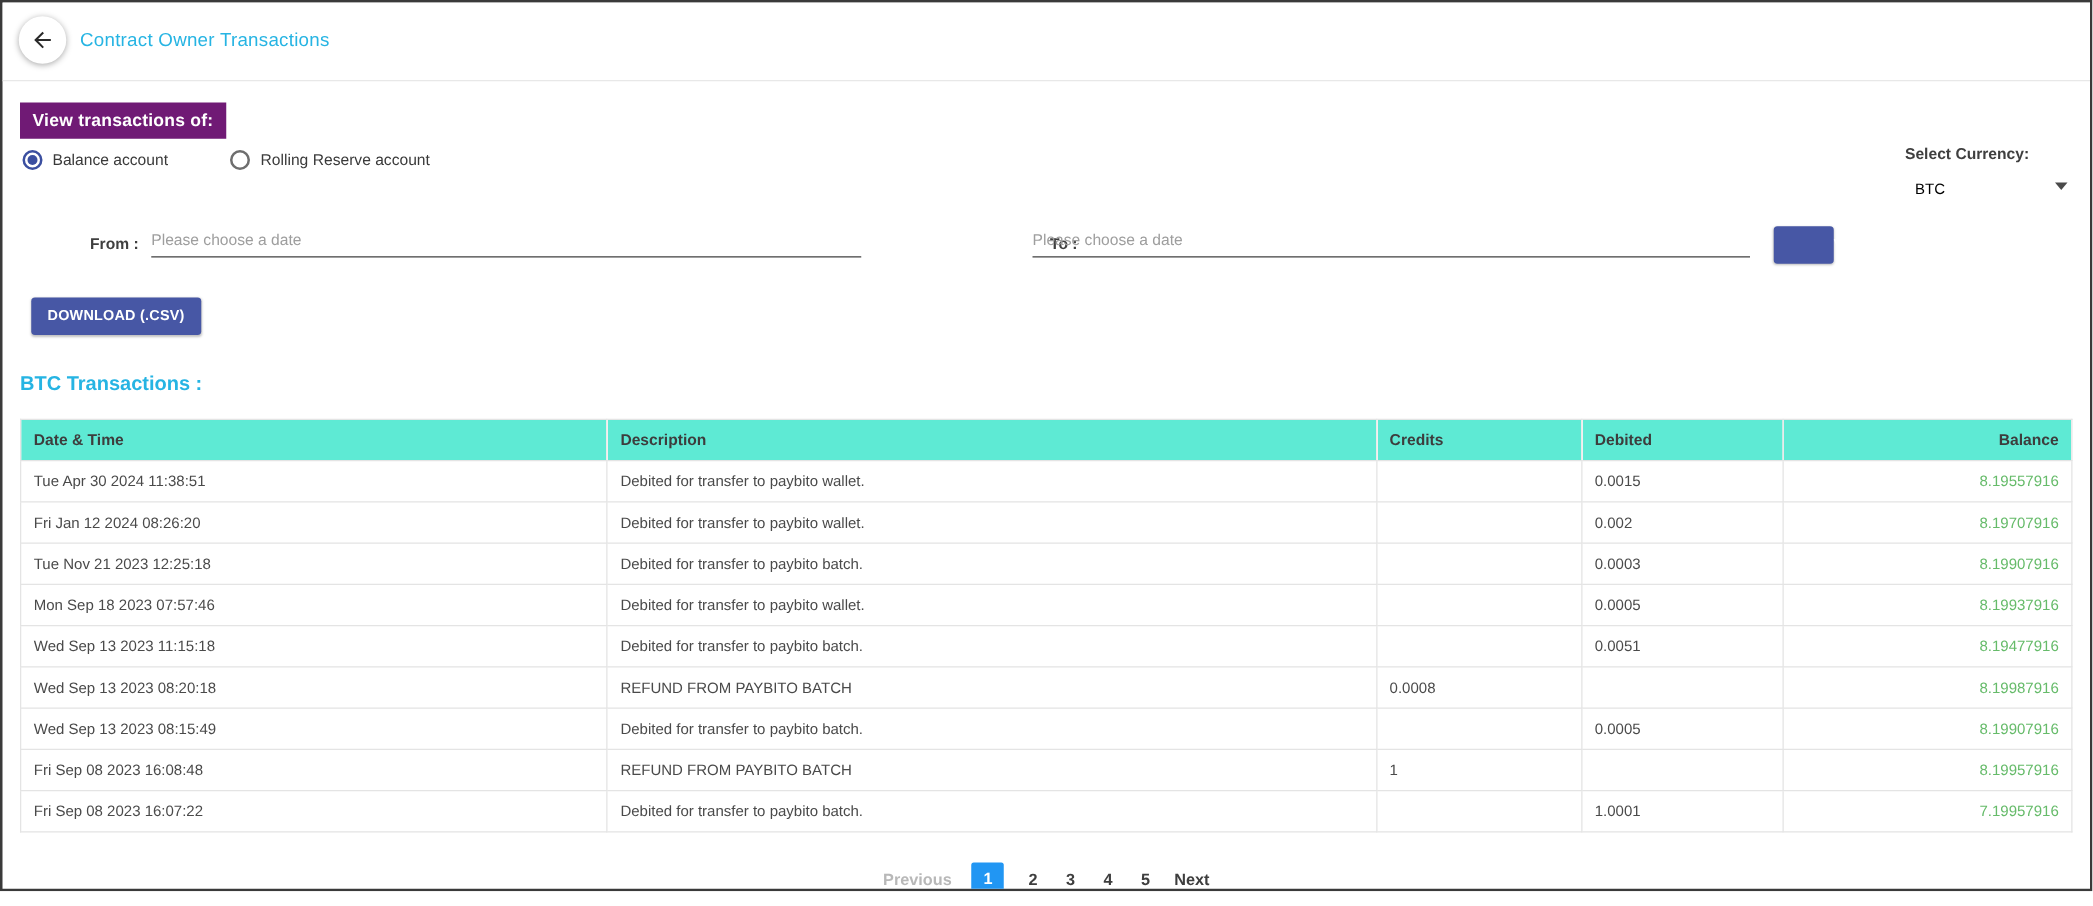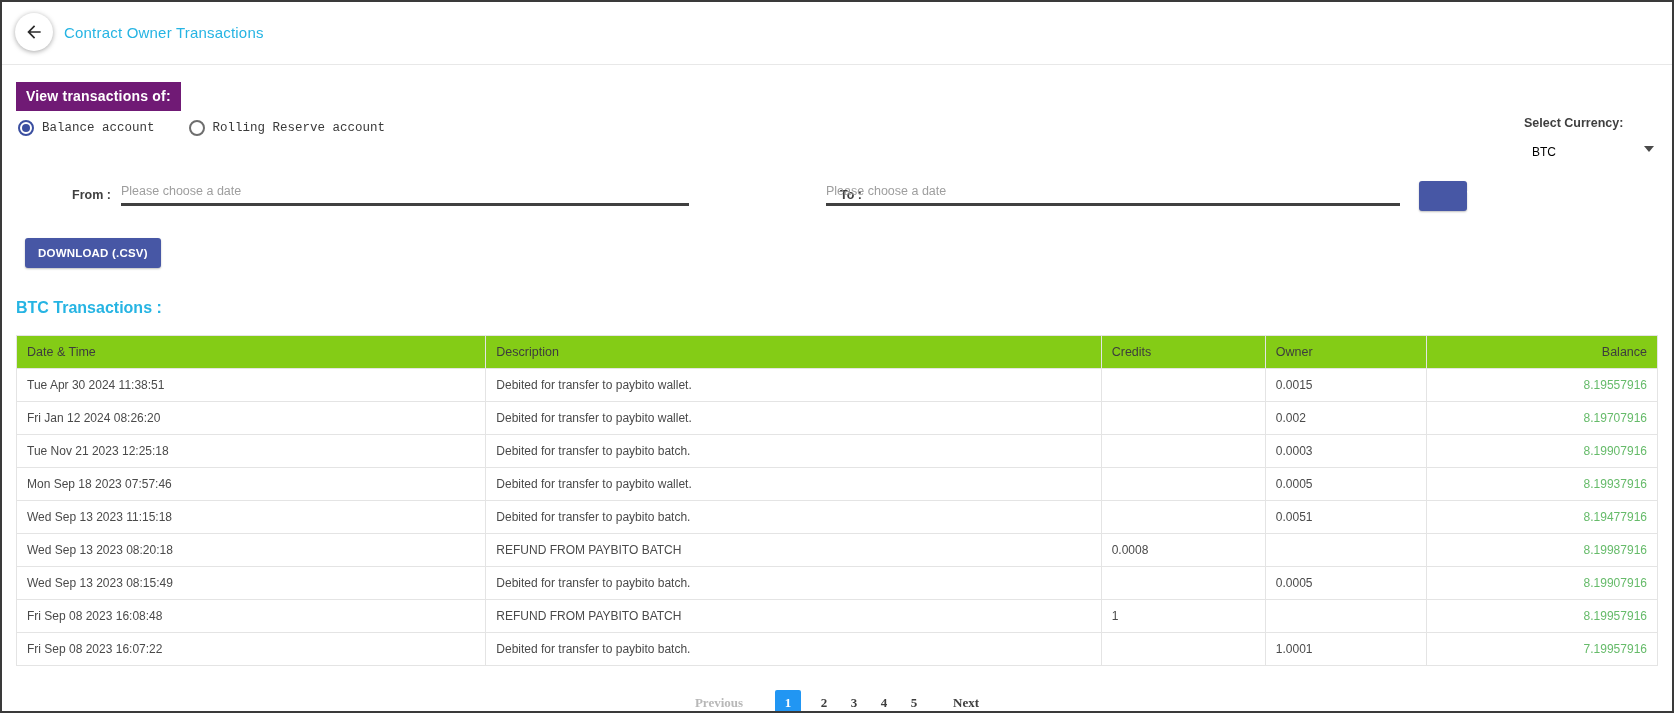--- a/index.html
+++ b/index.html
@@ -17,67 +17,67 @@
     cursor:pointer;
   }
   .back-btn svg { width:20px; height:20px; fill:#2b2b2b; }
   .page-title { position:absolute; left:62px; top:22px; font-size:15px; color:#26b4e3; letter-spacing:.2px; }
 
   
   .vt-badge {
     position:absolute; left:14px; top:80px; background:#701a75; color:#fff;
     font-weight:bold; font-size:14px; padding:6px 10px 7px; letter-spacing:.2px;
   }
-  .radio-row { position:absolute; left:16px; top:118px; display:flex; gap:34px;font-family:Liberation Mono, monospace; }
+  .radio-row { position:absolute; left:16px; top:118px; display:flex; gap:50px; }
   .radio { display:flex; align-items:center; gap:8px; font-size:12.5px; color:#3a3a3a; cursor:pointer; }
   .radio-circle { width:16px; height:16px; border:2px solid #6e6e6e; border-radius:50%; position:relative; flex:0 0 auto; }
   .radio.selected .radio-circle { border-color:#3b4fa0; }
   .radio.selected .radio-circle::after {
     content:""; position:absolute; left:2px; top:2px; width:8px; height:8px; border-radius:50%; background:#3b4fa0;
   }
 
   .currency { position:absolute; right:16px; top:114px; width:132px; }
   .currency-label { font-size:12.5px; font-weight:bold; color:#3f3f3f; display:block; }
   .currency-select { position:relative; margin-top:12px; padding-left:8px; cursor:pointer; }
   .currency-value { font-size:12px; color:#000000; }
   .caret { position:absolute; right:2px; top:4px; width:0; height:0;
     border-left:5px solid transparent; border-right:5px solid transparent; border-top:6px solid #4a4a4a; }
 
   .field-label { position:absolute; font-size:12.5px; font-weight:bold; color:#3f3f3f; }
   .from-label { left:70px; top:186px; }
   .to-label   { left:790px; top:186px;margin-left:48px; }
   .date-input {
-    position:absolute; top:176px; height:28px; border:none; border-bottom:3px solid #404040;
+    position:absolute; top:176px; height:28px; border:none; border-bottom:1px solid #404040;
     font-family:"Liberation Sans", sans-serif; font-size:12.5px; color:#444; background:transparent; outline:none;
   }
   .date-input::placeholder { color:#9e9e9e; }
   .from-input { left:119px; width:568px; }
   .to-input   { left:824px; width:574px; }
 
   .btn {
     background:#4757a5; color:#fff; border:none; border-radius:3px; cursor:pointer;
     font-family:"Liberation Sans", sans-serif; box-shadow:0 1px 2px rgba(0,0,0,0.25);padding-left:48px;
   }
   .view-btn { position:absolute; left:1417px; top:179px; width:46px; height:30px; font-size:12.5px; }
   .download-btn { position:absolute; left:23px; top:236px; padding:9px 13px; font-size:11.5px; font-weight:bold; letter-spacing:.2px; }
 
   .section-title { position:absolute; left:14px; top:297px; font-size:16px; font-weight:bold; color:#26b4e3; }
 
   
   .table-wrap { position:absolute; left:14px; right:14px; top:333px; }
   table { width:100%; border-collapse:collapse; font-size:12px; color:#4a4a4a; table-layout:fixed; }
   th, td { border:1px solid #e4e4e4; padding:9px 10px; text-align:left; overflow:hidden; white-space:nowrap; }
-  th { color:#3d3d3d; font-weight:normal; font-size:12.5px; background:#84cc16; }
+  th { color:#3d3d3d; font-weight:bold; font-size:12.5px; background:#5eead4; }
   .col-date { width:28.6%; } .col-desc { width:37.5%; } .col-credit { width:10%; } .col-debit { width:9.8%; } .col-bal { width:14.1%; }
   th.right, td.right { text-align:right; }
   td.balance { color:#66bb6a;padding-left:10px; }
 
   
-  .pagination { position:absolute; left:0; right:0; top:688px; display:flex; justify-content:center; align-items:center; gap:32px;
-    font-size:13px; font-weight:bold; color:#3e3e3e;font-family:Liberation Serif, serif; }
+  .pagination { position:absolute; left:0; right:0; top:688px; display:flex; justify-content:center; align-items:center; gap:16px;
+    font-size:13px; font-weight:bold; color:#3e3e3e; }
   .pg-prev { color:#b8b8b8; cursor:default; }
   .pg-next { cursor:pointer; }
   .page { min-width:14px; text-align:center; cursor:pointer; }
   .page.active { background:#2196f3; color:#fff; width:26px; height:26px; line-height:26px; border-radius:2px; }
 </style>
 </head>
 <body>
 
 <div class="screen">
 
@@ -131,21 +131,21 @@
           <col class="col-desc">
           <col class="col-credit">
           <col class="col-debit">
           <col class="col-bal">
       </colgroup>
       <thead>
         <tr>
           <th>Date &amp; Time</th>
           <th>Description</th>
           <th>Credits</th>
-          <th>Owner</th>
+          <th>Debited</th>
           <th class="right">Balance</th>
         </tr>
       </thead>
       <tbody>
     <tr>
       <td>Tue Apr 30 2024 11:38:51</td>
       <td>Debited for transfer to paybito wallet.</td>
       <td></td>
       <td>0.0015</td>
       <td class="balance right">8.19557916</td>

